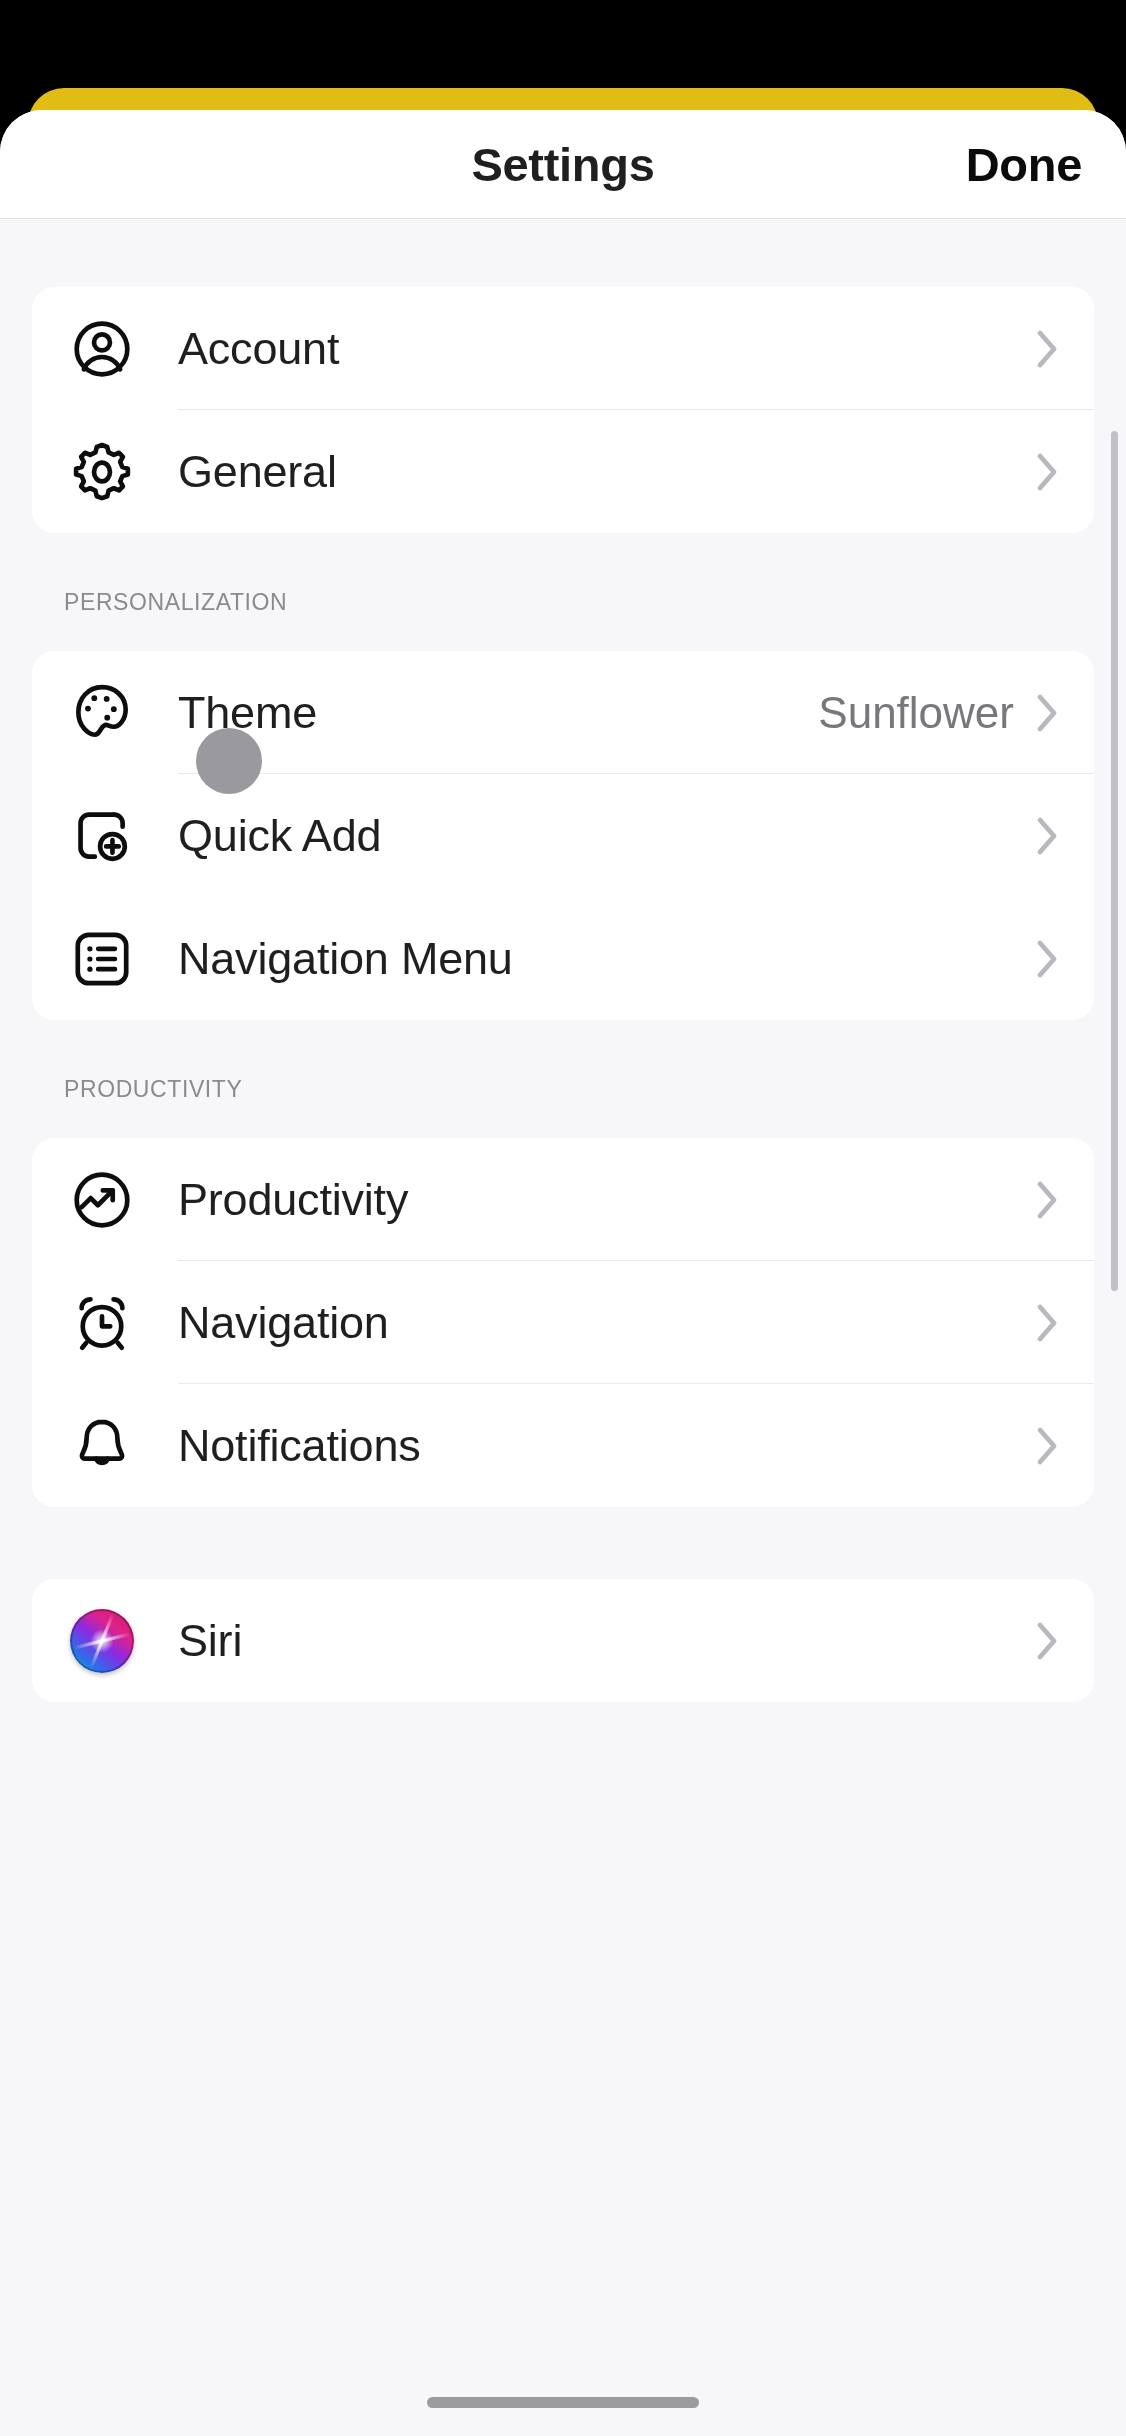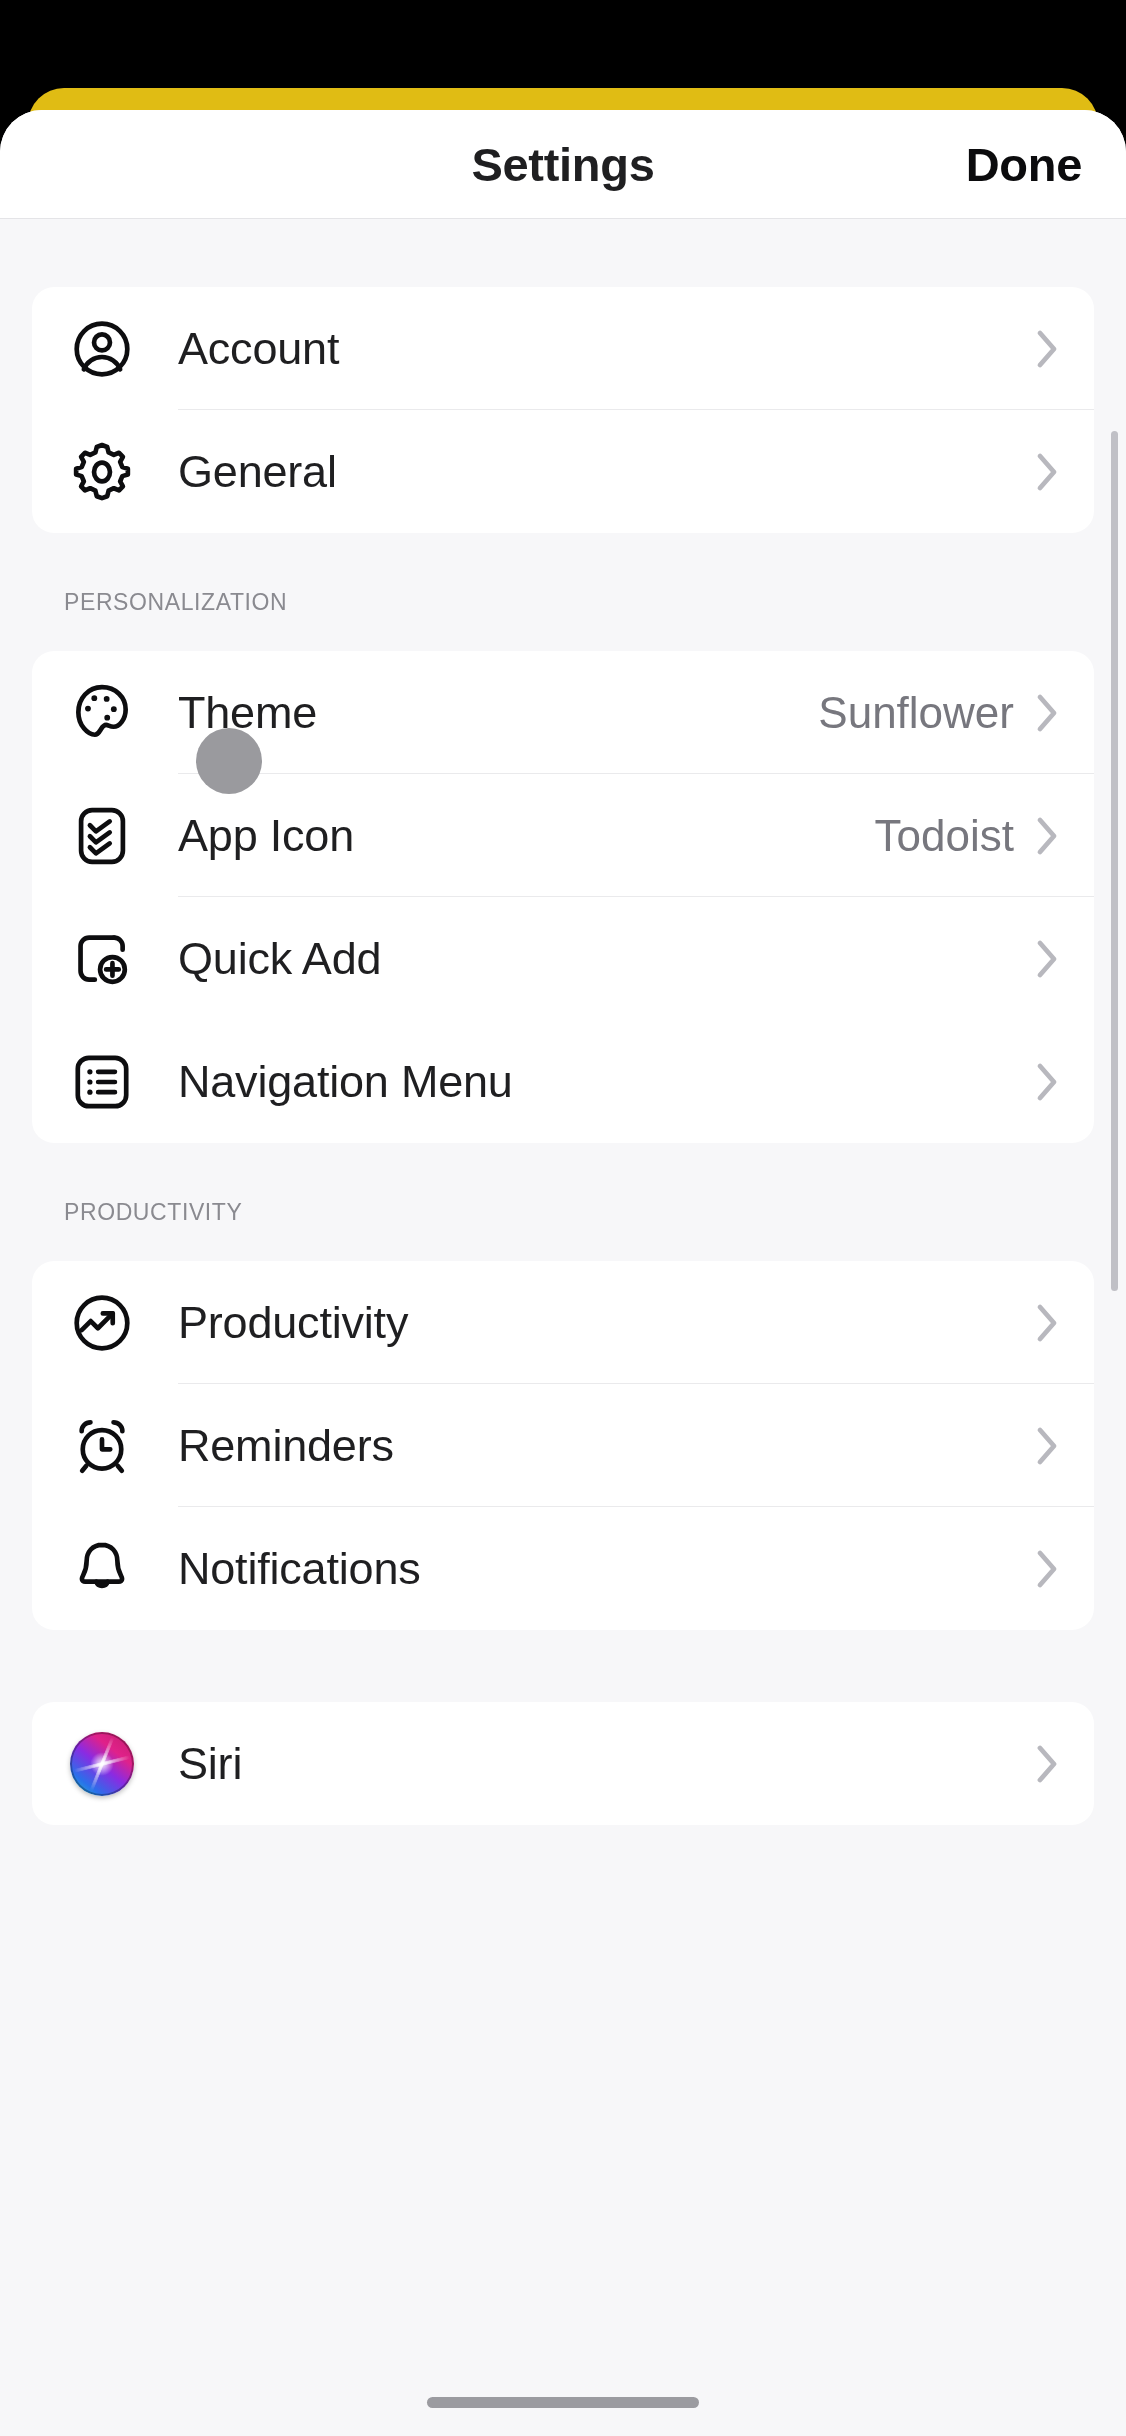--- a/index.html
+++ b/index.html
@@ -289,38 +289,20 @@
           <span class="row-label">Theme</span>
           <span class="row-value">Sunflower</span>
           <span class="chev">
             <svg width="24" height="40" viewBox="0 0 12 20" fill="none" stroke="#B8B8BE" stroke-width="2.4" stroke-linecap="round" stroke-linejoin="round">
                 <path d="M2 2l7 8-7 8"></path>
               </svg>
           </span>
           <span class="sep"></span>
         </div>
 
-        <div class="row">
-          <span class="row-ico">
-            <svg width="66" height="66" viewBox="0 0 24 24" fill="none" stroke="#0D0D0F" stroke-width="1.7" stroke-linecap="round" stroke-linejoin="round">
-              <rect x="4.4" y="2.6" width="15.2" height="18.8" rx="4"></rect>
-              <path d="M7.6 8.1l2.2 2.2 5-3.6"></path>
-              <path d="M7.6 12.1l2.2 2.2 5-3.6"></path>
-              <path d="M7.6 16.1l2.2 2.2 5-3.6"></path>
-            </svg>
-          </span>
-          <span class="row-label">App Icon</span>
-          <span class="row-value">Todoist</span>
-          <span class="chev">
-            <svg width="24" height="40" viewBox="0 0 12 20" fill="none" stroke="#B8B8BE" stroke-width="2.4" stroke-linecap="round" stroke-linejoin="round">
-                <path d="M2 2l7 8-7 8"></path>
-              </svg>
-          </span>
-          <span class="sep"></span>
-        </div>
 
         <div class="row">
           <span class="row-ico">
             <svg width="66" height="66" viewBox="0 0 24 24" fill="none" stroke="#0D0D0F" stroke-width="1.7" stroke-linecap="round" stroke-linejoin="round">
               <path d="M16.4 4.2H7.3a3.1 3.1 0 0 0-3.1 3.1v9.1a3.1 3.1 0 0 0 3.1 3.1h2.1"></path>
               <path d="M19.5 8.6V7.3a3.1 3.1 0 0 0-3.1-3.1"></path>
               <circle cx="15.8" cy="15.8" r="4.5"></circle>
               <path d="M15.8 13.5v4.6M13.5 15.8h4.6"></path>
             </svg>
           </span>
@@ -378,21 +360,21 @@
         <div class="row">
           <span class="row-ico">
             <svg width="66" height="66" viewBox="0 0 24 24" fill="none" stroke="#0D0D0F" stroke-width="1.7" stroke-linecap="round" stroke-linejoin="round">
               <circle cx="12" cy="13.2" r="7"></circle>
               <path d="M12 9.6v3.6h3"></path>
               <path d="M4.6 6.6A3.2 3.2 0 0 1 7.8 3.4"></path>
               <path d="M19.4 6.6a3.2 3.2 0 0 0-3.2-3.2"></path>
               <path d="M6.3 19.2l-1.5 1.8M17.7 19.2l1.5 1.8"></path>
             </svg>
           </span>
-          <span class="row-label">Reminders</span>
+          <span class="row-label">Navigation</span>
           <span class="chev">
             <svg width="24" height="40" viewBox="0 0 12 20" fill="none" stroke="#B8B8BE" stroke-width="2.4" stroke-linecap="round" stroke-linejoin="round">
                 <path d="M2 2l7 8-7 8"></path>
               </svg>
           </span>
           <span class="sep"></span>
         </div>
 
         <div class="row">
           <span class="row-ico">

